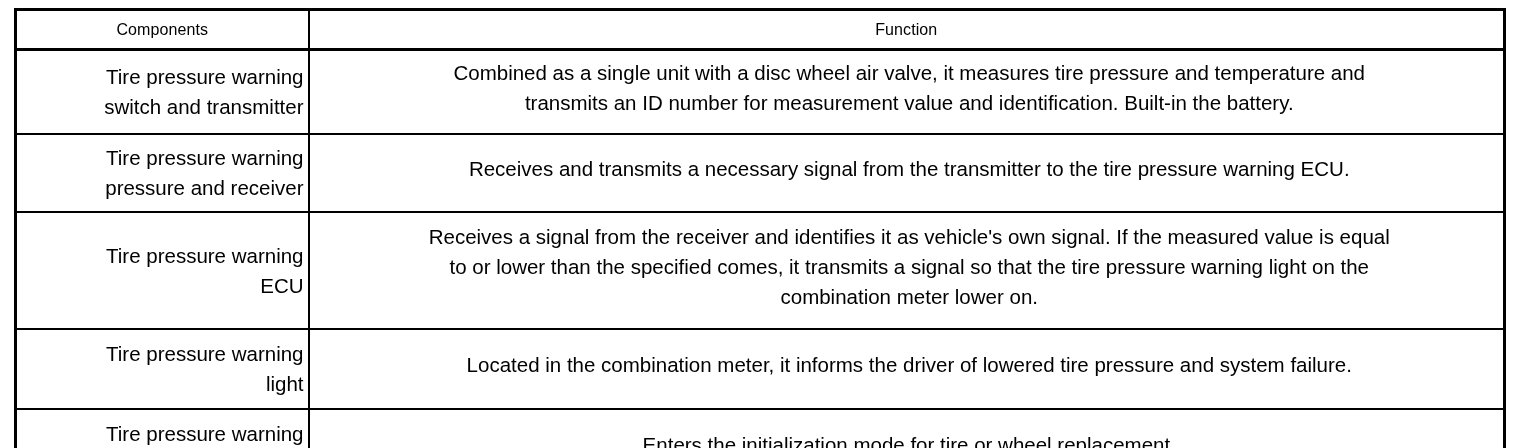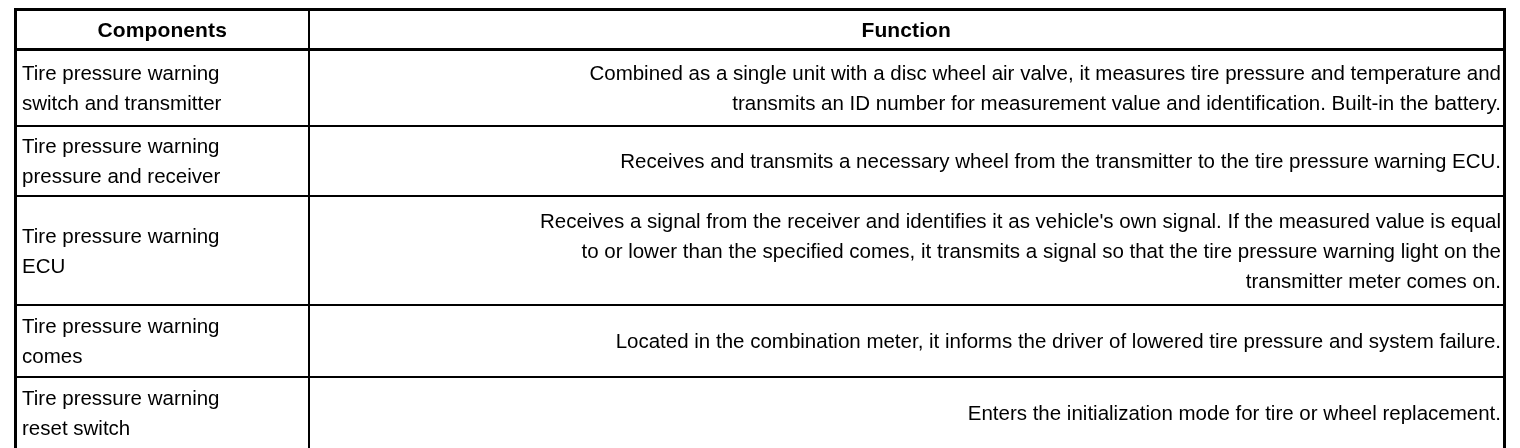--- a/index.html
+++ b/index.html
@@ -38,22 +38,22 @@
   
   table.spec-table {
     border: 3px solid #000000;
   }
 
   thead th {
     border-bottom: 3px solid #000000;
     padding: 0;
     height: 37px;
     vertical-align: middle;
-    font-weight: bold;
-    font-size: 21px;
+    font-weight: normal;
+    font-size: 16px;
     letter-spacing: 0.1px;
   }
   thead th.th-components {
     text-align: center;
     border-right: 2px solid #000000;
   }
   thead th.th-function {
     text-align: center;
   }
 
@@ -63,25 +63,25 @@
     border-bottom: 2px solid #000000;
     font-size: 20.5px;
     line-height: 30px;
   }
   tbody tr:last-child td {
     border-bottom: none;
   }
   tbody td.cell-component {
     border-right: 2px solid #000000;
     padding: 0 4px 0 5px;
-    text-align: left;
+    text-align: right;
   }
   tbody td.cell-function {
-    padding: 0 2px 0 8px;
-    text-align: right;
+    padding: 0 2px 8px 8px;
+    text-align: center;
   }
 
   .line {
     display: block;
     white-space: pre;
   }
 
   
   tr.row-0 td { height: 74px; }
   tr.row-1 td { height: 68px; }
@@ -116,40 +116,40 @@
           <span class="line">transmits an ID number for measurement value and identification. Built-in the battery.</span>
         </td>
       </tr>
 
       <tr class="row-1">
         <td class="cell-component">
           <span class="line">Tire pressure warning</span>
           <span class="line">pressure and receiver</span>
         </td>
         <td class="cell-function">
-          <span class="line">Receives and transmits a necessary wheel from the transmitter to the tire pressure warning ECU.</span>
+          <span class="line">Receives and transmits a necessary signal from the transmitter to the tire pressure warning ECU.</span>
         </td>
       </tr>
 
       <tr class="row-2">
         <td class="cell-component">
           <span class="line">Tire pressure warning</span>
           <span class="line">ECU</span>
         </td>
         <td class="cell-function">
           <span class="line">Receives a signal from the receiver and identifies it as vehicle's own signal. If the measured value is equal</span>
           <span class="line">to or lower than the specified comes, it transmits a signal so that the tire pressure warning light on the</span>
-          <span class="line">transmitter meter comes on.</span>
+          <span class="line">combination meter lower on.</span>
         </td>
       </tr>
 
       <tr class="row-3">
         <td class="cell-component">
           <span class="line">Tire pressure warning</span>
-          <span class="line">comes</span>
+          <span class="line">light</span>
         </td>
         <td class="cell-function">
           <span class="line">Located in the combination meter, it informs the driver of lowered tire pressure and system failure.</span>
         </td>
       </tr>
 
       <tr class="row-4">
         <td class="cell-component">
           <span class="line">Tire pressure warning</span>
           <span class="line">reset switch</span>

